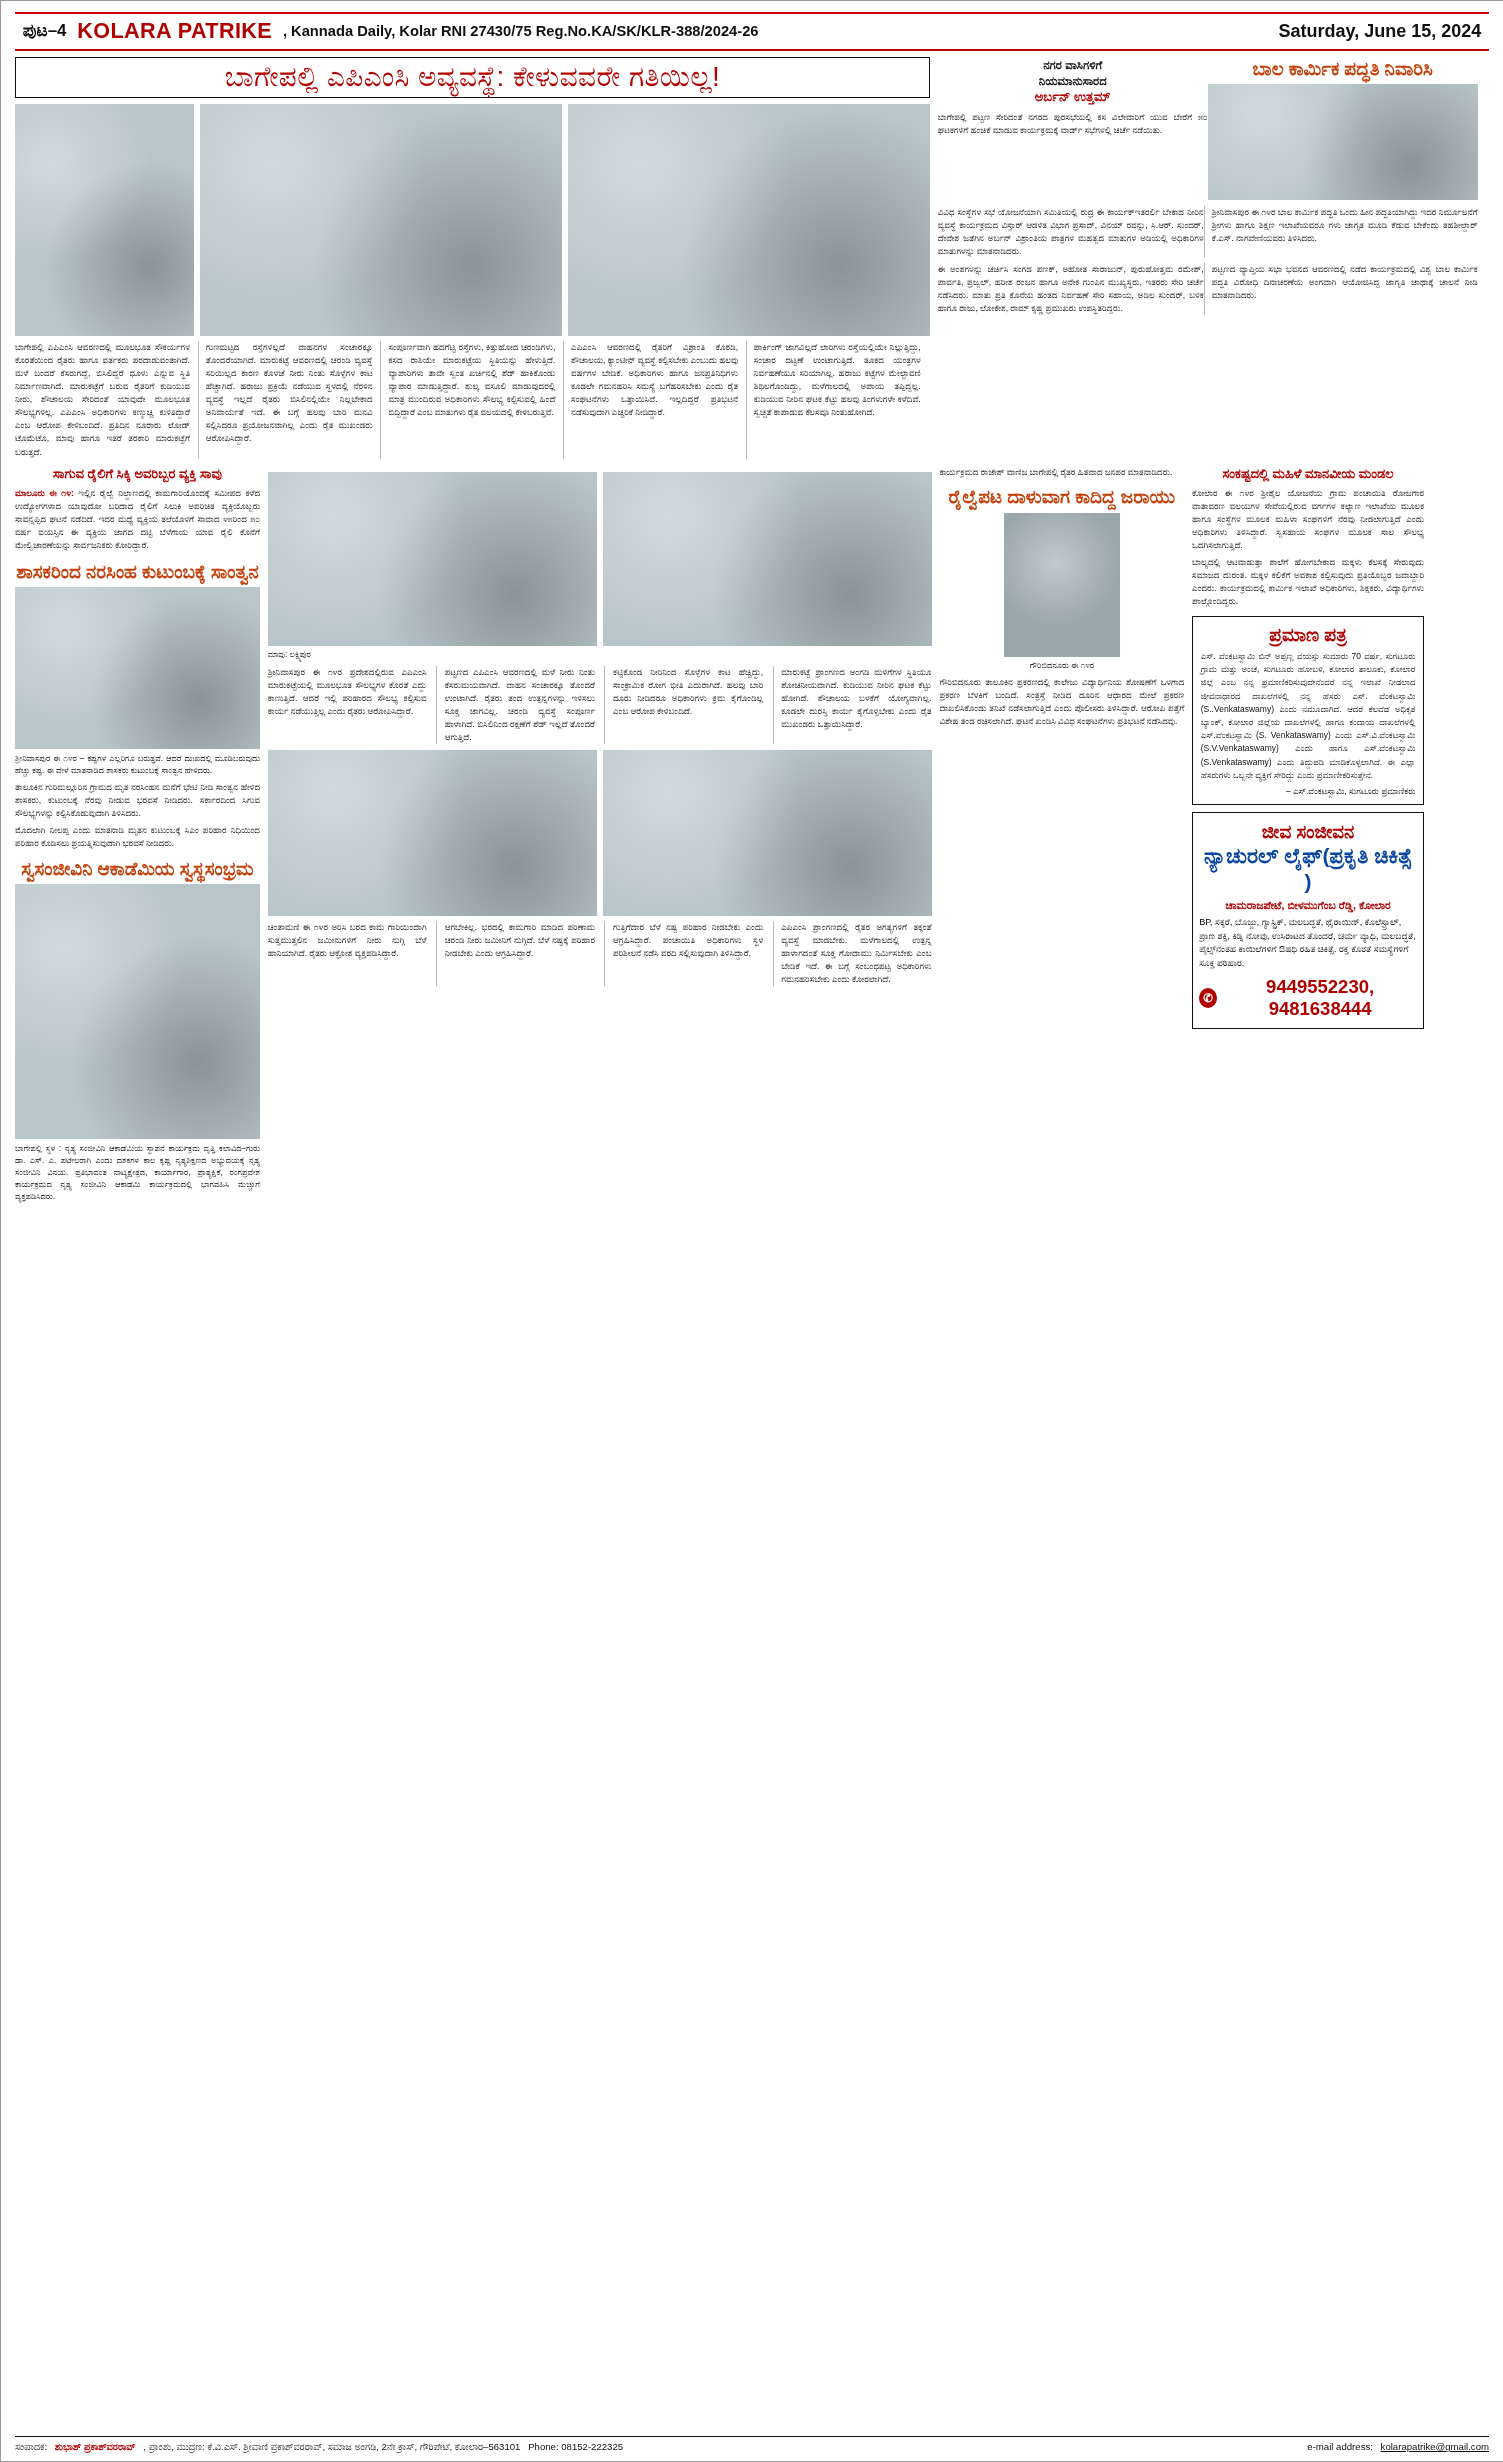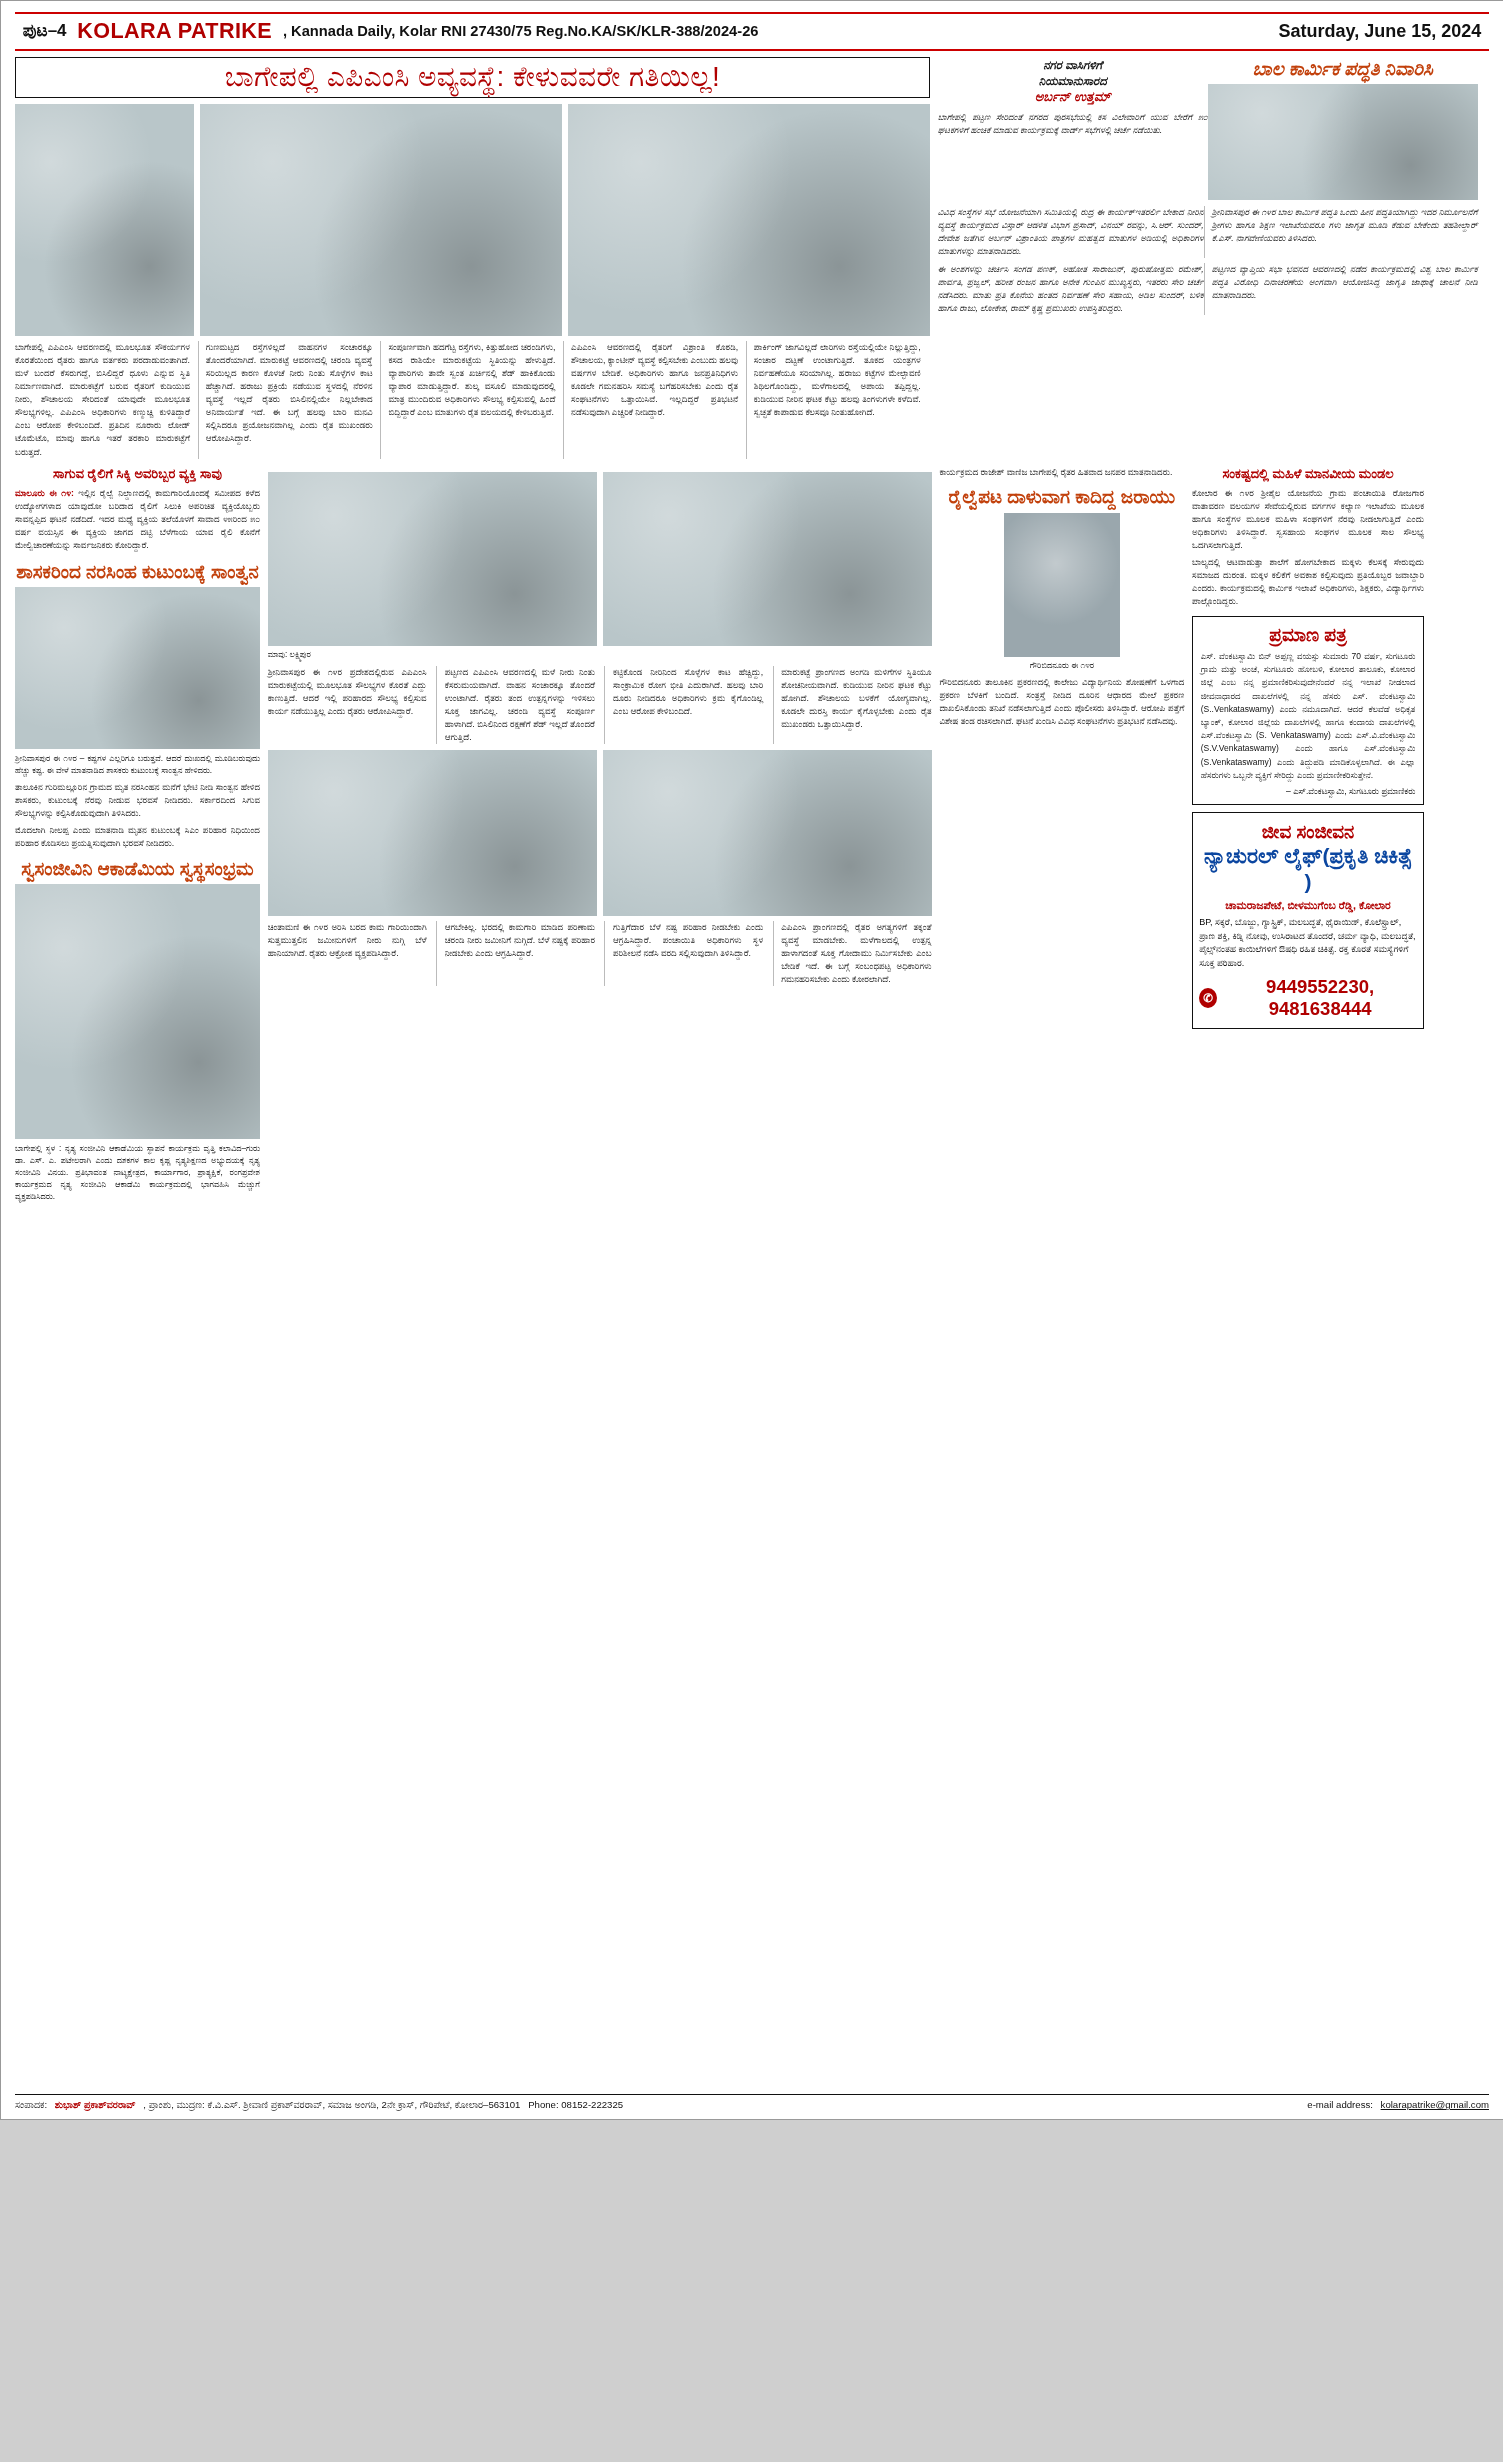--- a/index.html
+++ b/index.html
@@ -1,20 +1,20 @@
 <!DOCTYPE html>
 <html style="font-size:12.4px"><head>
 <meta charset="utf-8">
 <style>
   * { box-sizing: border-box; }
   html, body { margin:0; padding:0; background:#cfcfcf; }
   body { font-family:"Liberation Sans", sans-serif; }
 
   .page {
-    width:1504px; height:2120px; margin:0 auto; background:#ffffff;
+    width:1504px; height:2462px; margin:0 auto; background:#ffffff;
     position:relative; padding:10.8px 14px 7.7px 14px;
     border:0.8px solid #999;
   }
 
   
   .masthead {
     border-top:2.3px solid #c00; border-bottom:2.3px solid #c00;
     padding:4.6px 7.7px; display:flex; align-items:center; gap:10.8px;
     font-size:16px;
   }
@@ -52,21 +52,21 @@
   .photo-row { display:flex; gap:6.2px; margin-top:5.4px; }
   .photo-row .photo { height:232px; }
 
   .col5 { display:flex; gap:7.7px; margin-top:5.4px; }
   .col5 > div { width:175px; }
   .colsep { border-left:0.8px solid #bbb; }
 
   
   .rt-head { text-align:center; font-size:11.6px; font-weight:bold; color:#111; line-height:1.35; }
   .rt-head .red { color:#b00000; font-size:13px; }
-  .rt-two { display:flex; gap:0;font-style:italic; }
+  .rt-two { display:flex; gap:0; }
   .rt-two > div { flex:1; }
 
   
   .mid { display:flex; gap:7.7px; margin-top:7.7px; }
   .mid-left { width:245px; }
   .mid-center { width:664px; }
   .mid-right-a { width:245px; }
   .mid-right-b { width:232px; }
 
   .sec-head {

